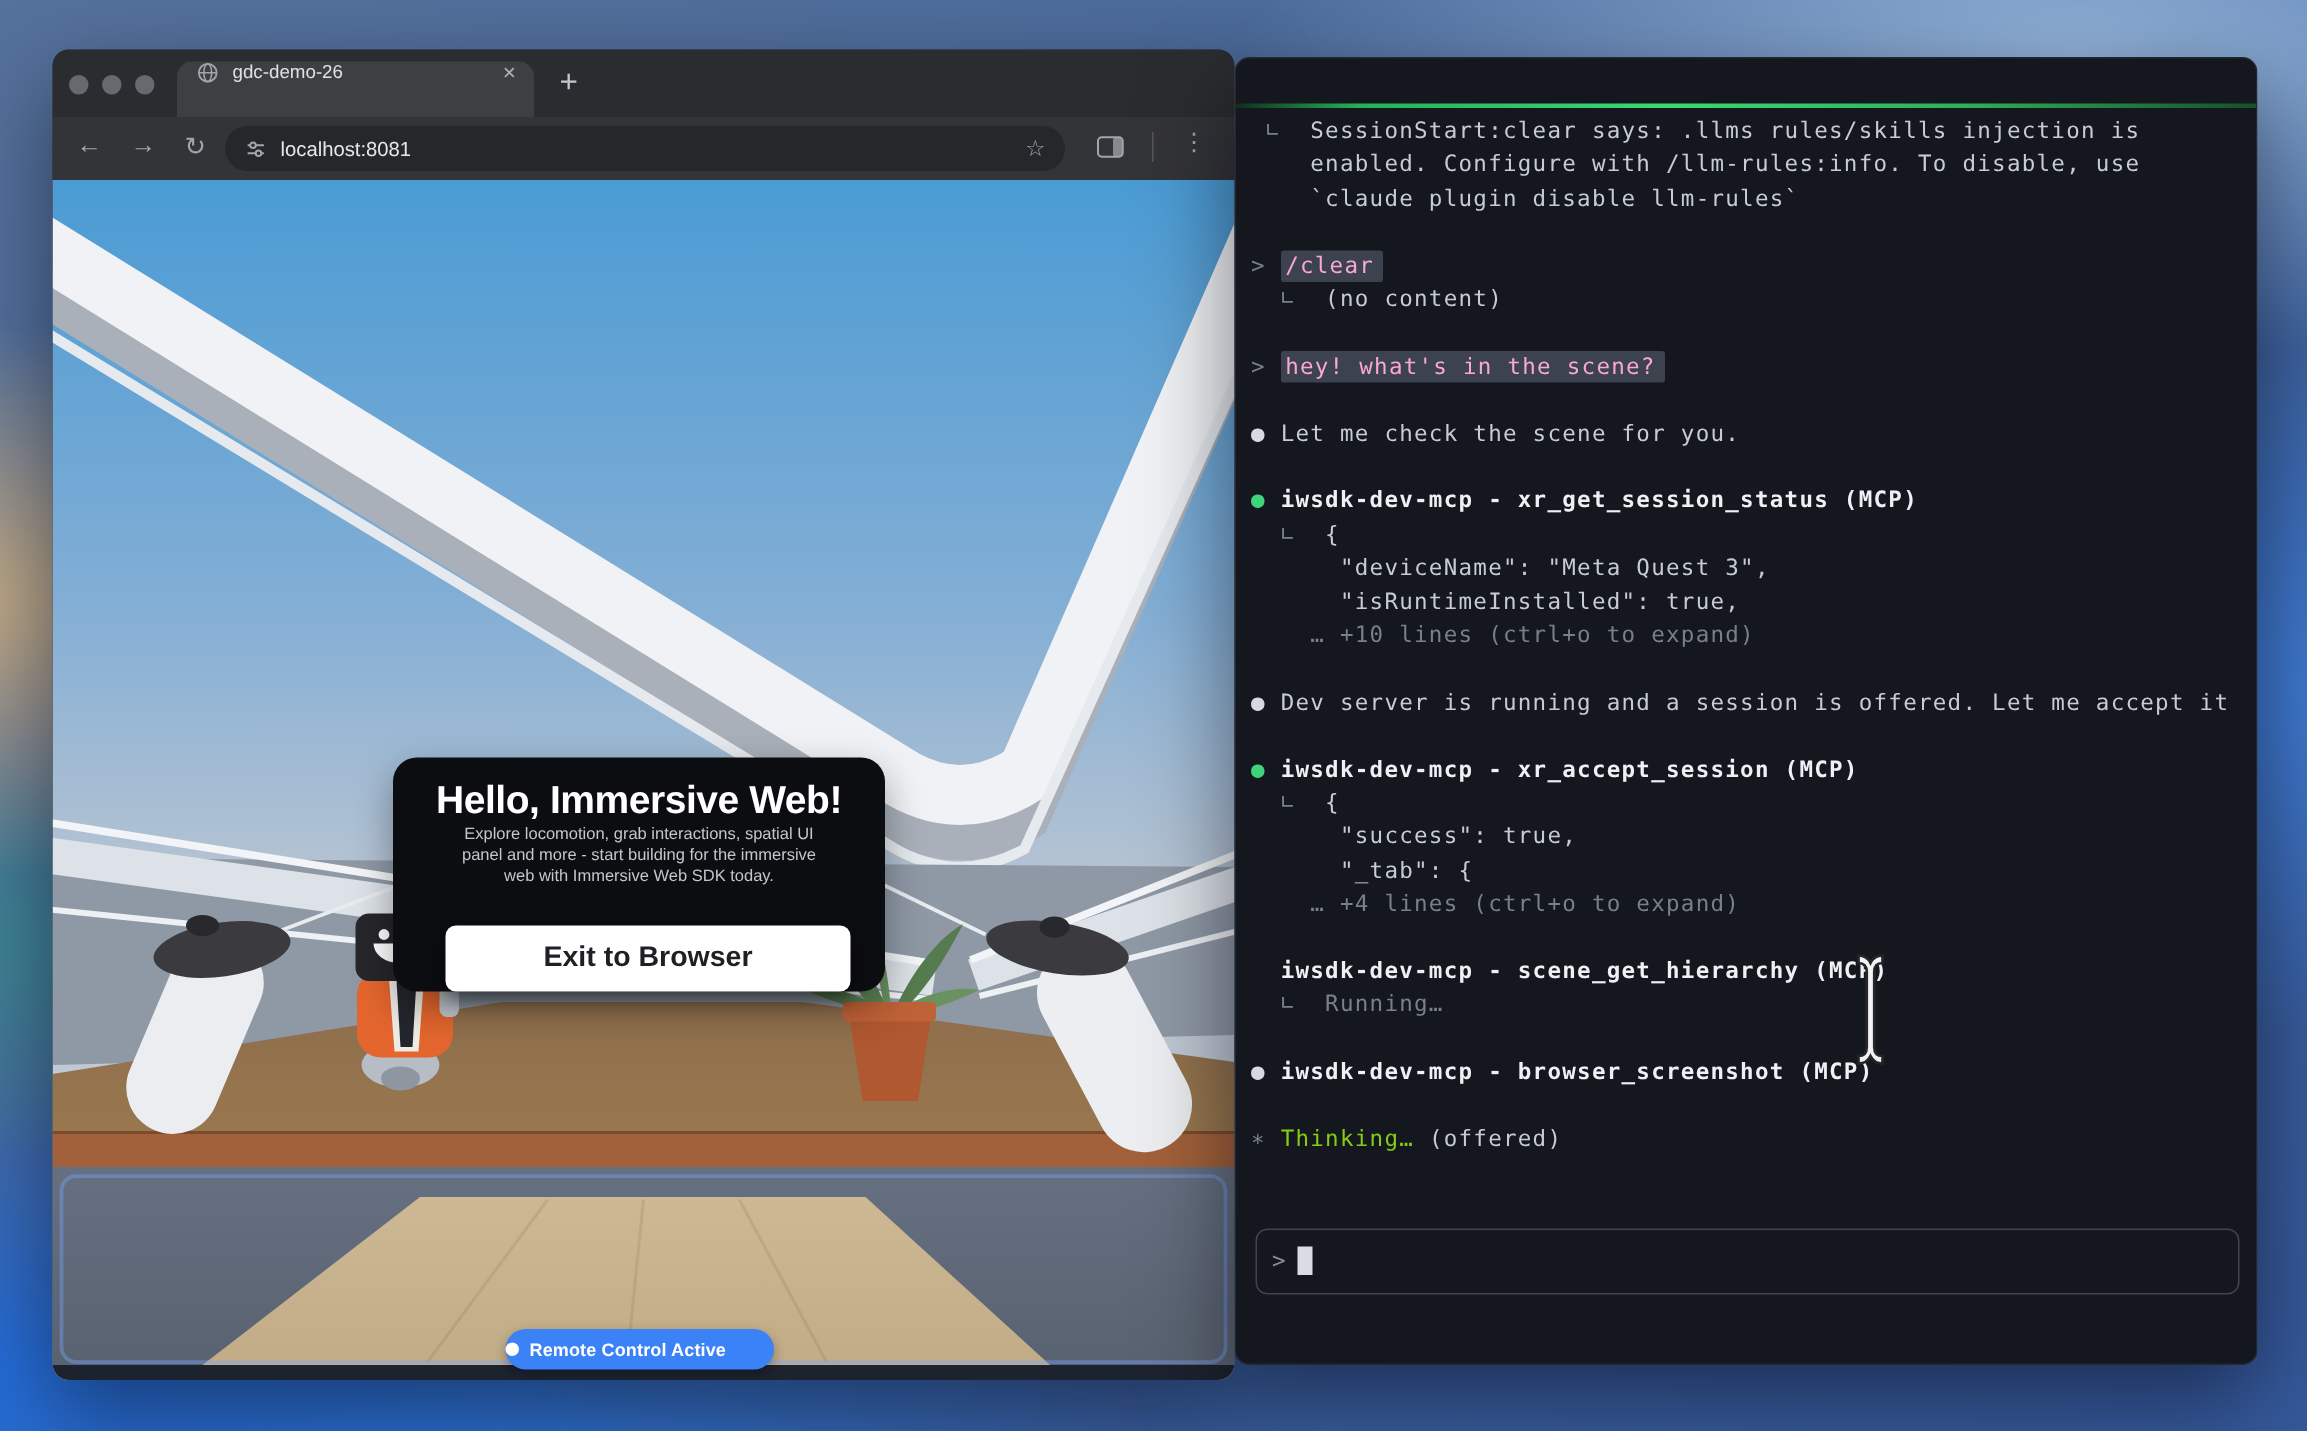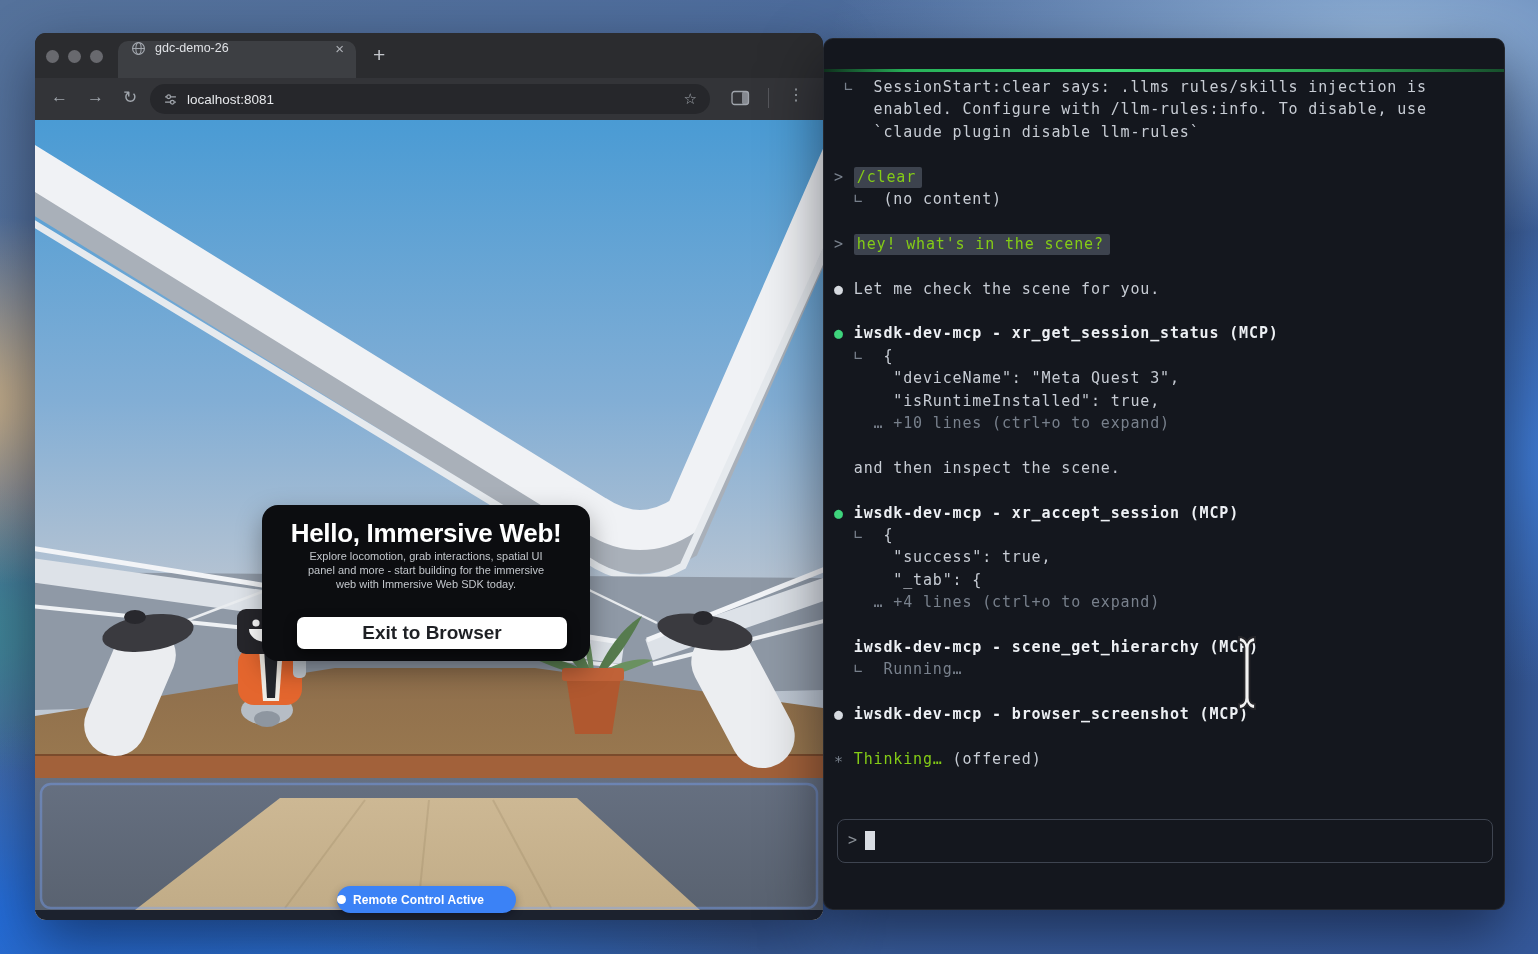--- a/index.html
+++ b/index.html
@@ -35,21 +35,21 @@
   .kebab{position:absolute;left:753px;top:7px;color:#a1a6ad;font-size:16px;}
 
   
   .content{position:absolute;left:0;top:87px;width:788px;height:800px;overflow:hidden;background:#9db4cd;}
   .scene-svg{position:absolute;left:0;top:0;}
   .vr-panel{position:absolute;left:227px;top:385px;width:328px;height:156px;background:#0c0d10;
     border-radius:16px;text-align:center;box-shadow:0 10px 26px rgba(0,0,0,.35);}
   .vr-title{margin-top:13px;color:#ffffff;font-size:26px;font-weight:bold;letter-spacing:-.3px;}
   .vr-sub{color:#c3c7cc;font-size:11px;line-height:14px;}
   .vr-sub:first-of-type{margin-top:6px;}
-  .vr-btn{position:absolute;left:35px;top:112px;width:270px;height:32px;background:#ffffff;border-radius:7px;
+  .vr-btn{position:absolute;left:35px;top:112px;width:270px;height:44px;background:#ffffff;border-radius:7px;
     color:#1e2024;font-size:19px;font-weight:bold;display:flex;align-items:center;justify-content:center;
     box-shadow:0 5px 12px rgba(0,0,0,.5);}
   .remote-pill{position:absolute;left:302px;top:766px;width:179px;height:27px;background:#3b82f6;border-radius:14px;
     display:flex;align-items:center;justify-content:flex-start;gap:7px;box-shadow:0 3px 8px rgba(0,0,20,.3);}
   .remote-dot{width:9px;height:9px;border-radius:50%;background:#ffffff;}
   .remote-txt{color:#ffffff;font-size:12px;font-weight:bold;letter-spacing:.1px;}
 
   
   .twin{position:absolute;left:823px;top:38px;width:682px;height:872px;border-radius:10px;
     background:#14171e;box-shadow:0 22px 60px rgba(0,0,10,.5);overflow:hidden;
@@ -60,21 +60,21 @@
   .ttext{position:absolute;left:78px;top:7px;color:#d3d7dd;font-size:13px;font-weight:bold;}
   .tdot{color:#7c828c;font-weight:normal;margin-right:6px;}
   .tshort{position:absolute;right:13px;top:8px;color:#8a9097;font-size:12px;}
   .greenline{position:absolute;left:0;top:30px;width:100%;height:3px;
     background:linear-gradient(90deg,#0e2f1c 0%,#27b058 12%,#3bd974 42%,#2fae57 72%,#174f2c 100%);}
   .tout{position:absolute;left:0;top:33px;right:0;height:748px;padding:4px 10px 0 10px;overflow:hidden;}
   .tline{white-space:pre;font-family:"DejaVu Sans Mono",monospace;font-size:15px;line-height:22.4px;
     min-height:22.4px;letter-spacing:.85px;}
   .sg-p{color:#c7ccd4}.sg-b{color:#edf0f4;font-weight:bold}.sg-d{color:#78808c}
   .sg-g{color:#3ed47c}.sg-w{color:#d6dae0}.sg-o{color:#84cc16}
-  .sg-hl{background:#3d434e;color:#84cc16;padding:1px 6px 2px 3px;border-radius:2px}
+  .sg-hl{background:#3d434e;color:#f9a8d4;padding:1px 6px 2px 3px;border-radius:2px}
   .sg-v{color:#b08df5}
   .tinput{position:absolute;left:13px;top:780px;width:656px;height:44px;border:1px solid #3e4450;
     border-radius:8px;box-sizing:border-box;}
   .tprompt{position:absolute;left:10px;top:11px;color:#8a9097;font-family:"DejaVu Sans Mono",monospace;font-size:15px;}
   .tcursor{position:absolute;left:27px;top:11px;width:10px;height:19px;background:#d9dde3;}
   .tstatus{position:absolute;left:24px;top:838px;}
   .tstatus .tline{font-size:14.5px;}
 
   .ibeam{position:absolute;left:1234px;top:634px;}
 </style>
@@ -240,21 +240,21 @@
         <div class="tline"><span class="sg-d">&gt; </span><span class="sg-hl">hey! what's in the scene?</span></div>
         <div class="tline"></div>
         <div class="tline"><span class="sg-w">● </span><span class="sg-p">Let me check the scene for you.</span></div>
         <div class="tline"></div>
         <div class="tline"><span class="sg-g">● </span><span class="sg-b">iwsdk-dev-mcp - xr_get_session_status (MCP)</span></div>
         <div class="tline"><span class="sg-d">  ∟  </span><span class="sg-p">{</span></div>
         <div class="tline"><span class="sg-p">      "deviceName": "Meta Quest 3",</span></div>
         <div class="tline"><span class="sg-p">      "isRuntimeInstalled": true,</span></div>
         <div class="tline"><span class="sg-p">    </span><span class="sg-d">… +10 lines (ctrl+o to expand)</span></div>
         <div class="tline"></div>
-        <div class="tline"><span class="sg-p">  and then inspect the scene.</span></div>
+        <div class="tline"><span class="sg-w">● </span><span class="sg-p">Dev server is running and a session is offered. Let me accept it</span></div>
         <div class="tline"></div>
         <div class="tline"><span class="sg-g">● </span><span class="sg-b">iwsdk-dev-mcp - xr_accept_session (MCP)</span></div>
         <div class="tline"><span class="sg-d">  ∟  </span><span class="sg-p">{</span></div>
         <div class="tline"><span class="sg-p">      "success": true,</span></div>
         <div class="tline"><span class="sg-p">      "_tab": {</span></div>
         <div class="tline"><span class="sg-p">    </span><span class="sg-d">… +4 lines (ctrl+o to expand)</span></div>
         <div class="tline"></div>
         <div class="tline"><span class="sg-p">  </span><span class="sg-b">iwsdk-dev-mcp - scene_get_hierarchy (MCP)</span></div>
         <div class="tline"><span class="sg-d">  ∟  </span><span class="sg-d">Running…</span></div>
         <div class="tline"></div>

